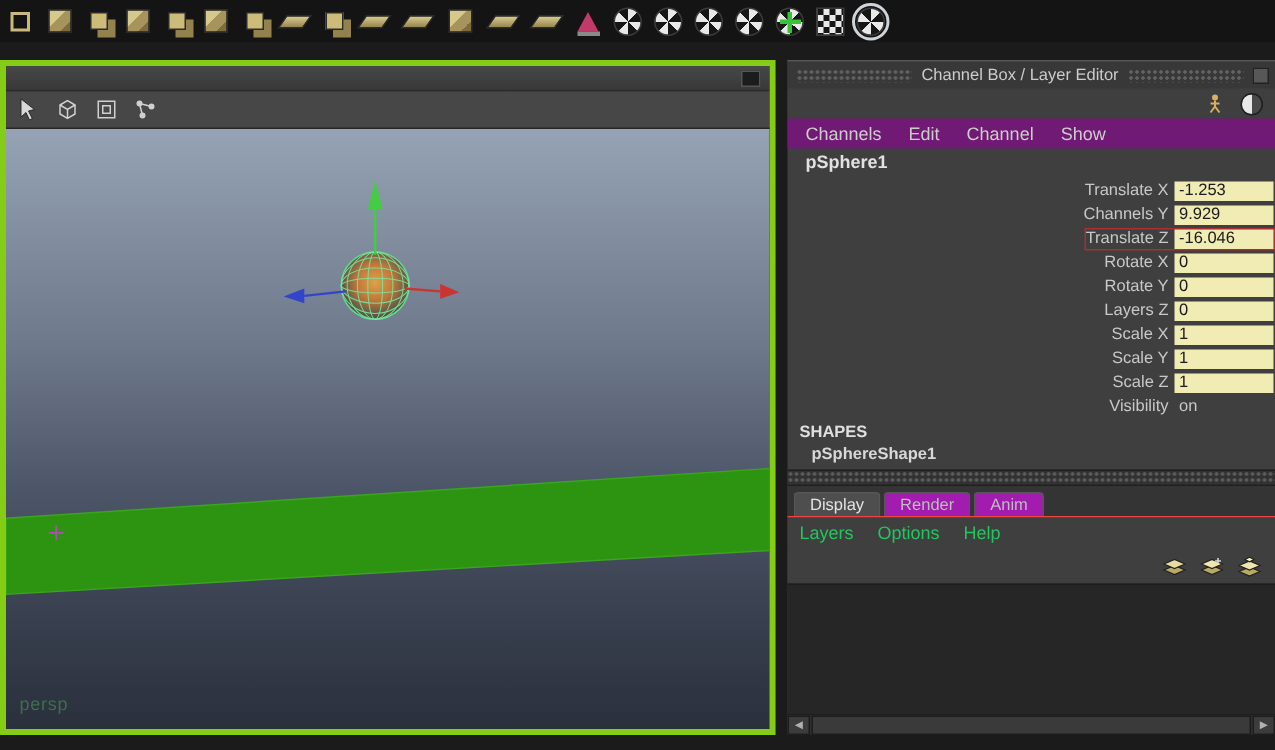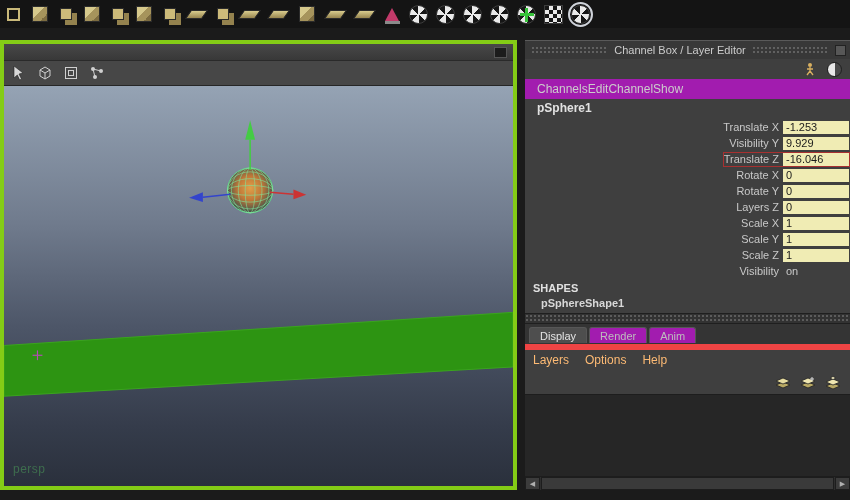--- a/index.html
+++ b/index.html
@@ -49,41 +49,41 @@
   
   .panel{position:absolute;left:525px;top:40px;width:325px;height:450px;background:#3f3f3f;
          display:flex;flex-direction:column;border-top:1px solid #5a5a5a;box-sizing:border-box;}
   .cb-titlebar{height:18px;display:flex;align-items:center;background:#383838;}
   .cb-tex{flex:1;height:9px;margin:0 6px;background-image:radial-gradient(#616161 1px,transparent 1.4px);background-size:4px 4px;}
   .cb-title{font-size:11px;color:#cccccc;white-space:nowrap;}
   .cb-corner{width:9px;height:9px;background:#575757;border:1px solid #222;margin-right:4px;}
   .cb-icons{height:20px;display:flex;align-items:center;justify-content:flex-end;gap:8px;padding-right:8px;background:#3f3f3f;}
   .half-circle{width:13px;height:13px;border-radius:50%;border:1px solid #1f1f1f;
                background:linear-gradient(90deg,#e8e8e8 50%,#4a4a4a 50%);display:inline-block;font-size:0;}
-  .cb-menus{height:20px;display:flex;align-items:center;padding:0 12px;background:#a21caf;}
+  .cb-menus{height:20px;display:flex;align-items:center;gap:18px;padding:0 12px;background:#701a75;}
   .cb-menus span{font-size:12px;color:#cccccc;cursor:default;}
   .obj-name{height:18px;line-height:18px;padding-left:12px;font-size:12px;font-weight:bold;color:#e2e2e2;}
   .channels{padding-top:2px;}
   .ch-row{height:16px;display:flex;justify-content:flex-end;align-items:center;padding-right:0;}
   .ch-inner{display:flex;align-items:center;border:1px solid transparent;}
   .ch-inner.highlight{border-color:#a83030;}
   .ch-label{color:#c8c8c8;font-size:11px;padding:0 4px 0 0;white-space:nowrap;}
   .ch-field{width:60px;height:13px;line-height:13px;background:#f0ecb4;color:#1a1a1a;font-size:11px;padding:0 3px;overflow:hidden;}
   .ch-field.plain{background:transparent;color:#c8c8c8;}
   .shapes{padding:2px 0 0 8px;height:32px;overflow:hidden;}
   .shapes-hdr{font-size:11px;font-weight:bold;color:#e0e0e0;line-height:15px;}
   .shape-name{font-size:11px;font-weight:bold;color:#d8d8d8;line-height:15px;padding-left:8px;}
   .splitter{height:9px;background:#323232;border-top:1px solid #1f1f1f;border-bottom:1px solid #1f1f1f;
             background-image:radial-gradient(#5c5c5c 1px,transparent 1.4px);background-size:4px 4px;}
-  .tabs{background:#343434;display:flex;align-items:flex-start;padding:3px 4px 0;border-bottom:6px solid #ef4444;height:17px;}
+  .tabs{background:#343434;display:flex;align-items:center;padding:3px 4px 0;border-bottom:1px solid #ef4444;height:17px;}
   .tab{font-size:11px;color:#bdbdbd;background:#a21caf;border:1px solid #575757;border-bottom:none;
        border-radius:3px 3px 0 0;padding:2px 10px 1px;margin-right:2px;}
   .tab.active{background:#4e4e4e;color:#e4e4e4;}
   .le-menus{height:20px;display:flex;align-items:center;gap:16px;padding:0 8px;background:#3f3f3f;}
-  .le-menus span{font-size:12px;color:#fdba74;}
+  .le-menus span{font-size:12px;color:#22c55e;}
   .layer-btns{height:24px;display:flex;align-items:center;justify-content:flex-end;gap:7px;padding:0 8px;background:#3f3f3f;}
   .layer-btn{width:18px;height:15px;display:inline-flex;}
   .le-content{flex:1;background:#262626;border-top:1px solid #1d1d1d;}
   .hscroll{height:13px;background:#2e2e2e;border-top:1px solid #1d1d1d;display:flex;align-items:stretch;}
   .sbtn{width:15px;background:#3c3c3c;color:#b0b0b0;font-size:7px;line-height:12px;text-align:center;border:1px solid #1d1d1d;box-sizing:border-box;}
   .sthumb{flex:1;background:#3a3a3a;border:1px solid #1d1d1d;margin:0 1px;}
 </style>
 </head>
 <body>
 
@@ -233,21 +233,21 @@
 
     <div class="channels">
       <div class="ch-row">
           <div class="ch-inner">
         <span class="ch-label">Translate X</span>
         <span class="ch-field">-1.253</span>
       </div>
         </div>
       <div class="ch-row">
           <div class="ch-inner">
-        <span class="ch-label">Visibility Y</span>
+        <span class="ch-label">Channels Y</span>
         <span class="ch-field">9.929</span>
       </div>
         </div>
       <div class="ch-row">
           <div class="ch-inner highlight">
         <span class="ch-label">Translate Z</span>
         <span class="ch-field">-16.046</span>
       </div>
         </div>
       <div class="ch-row">

